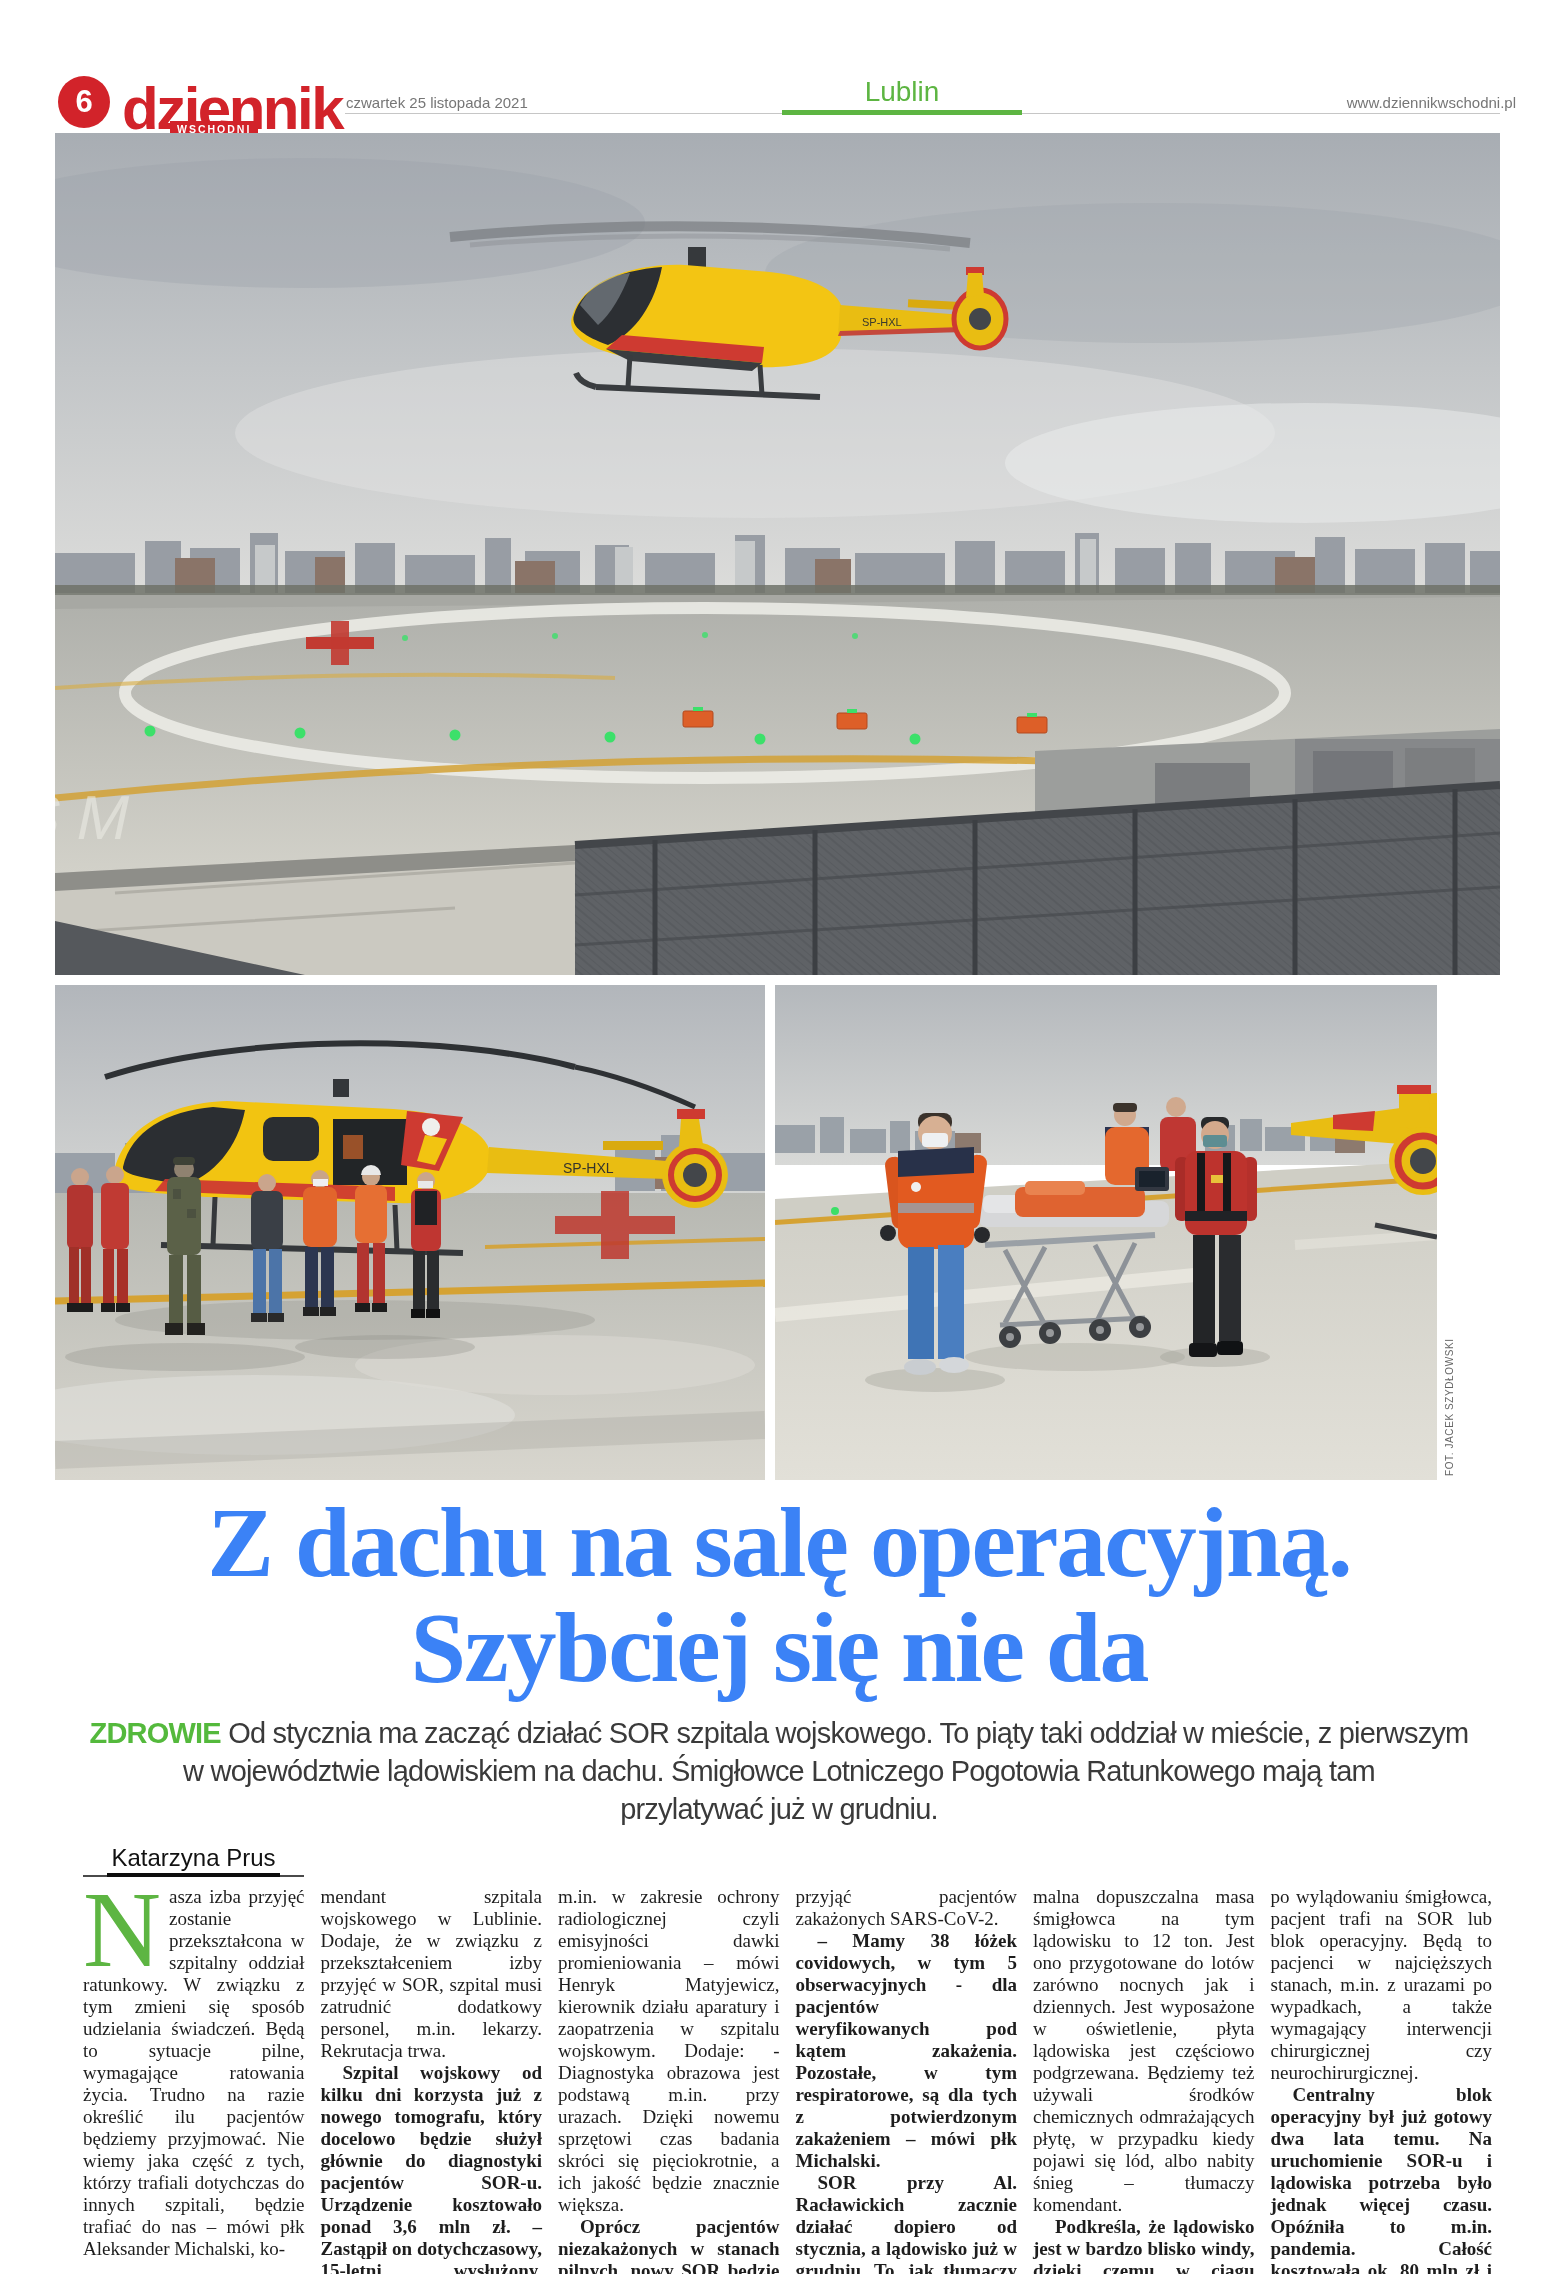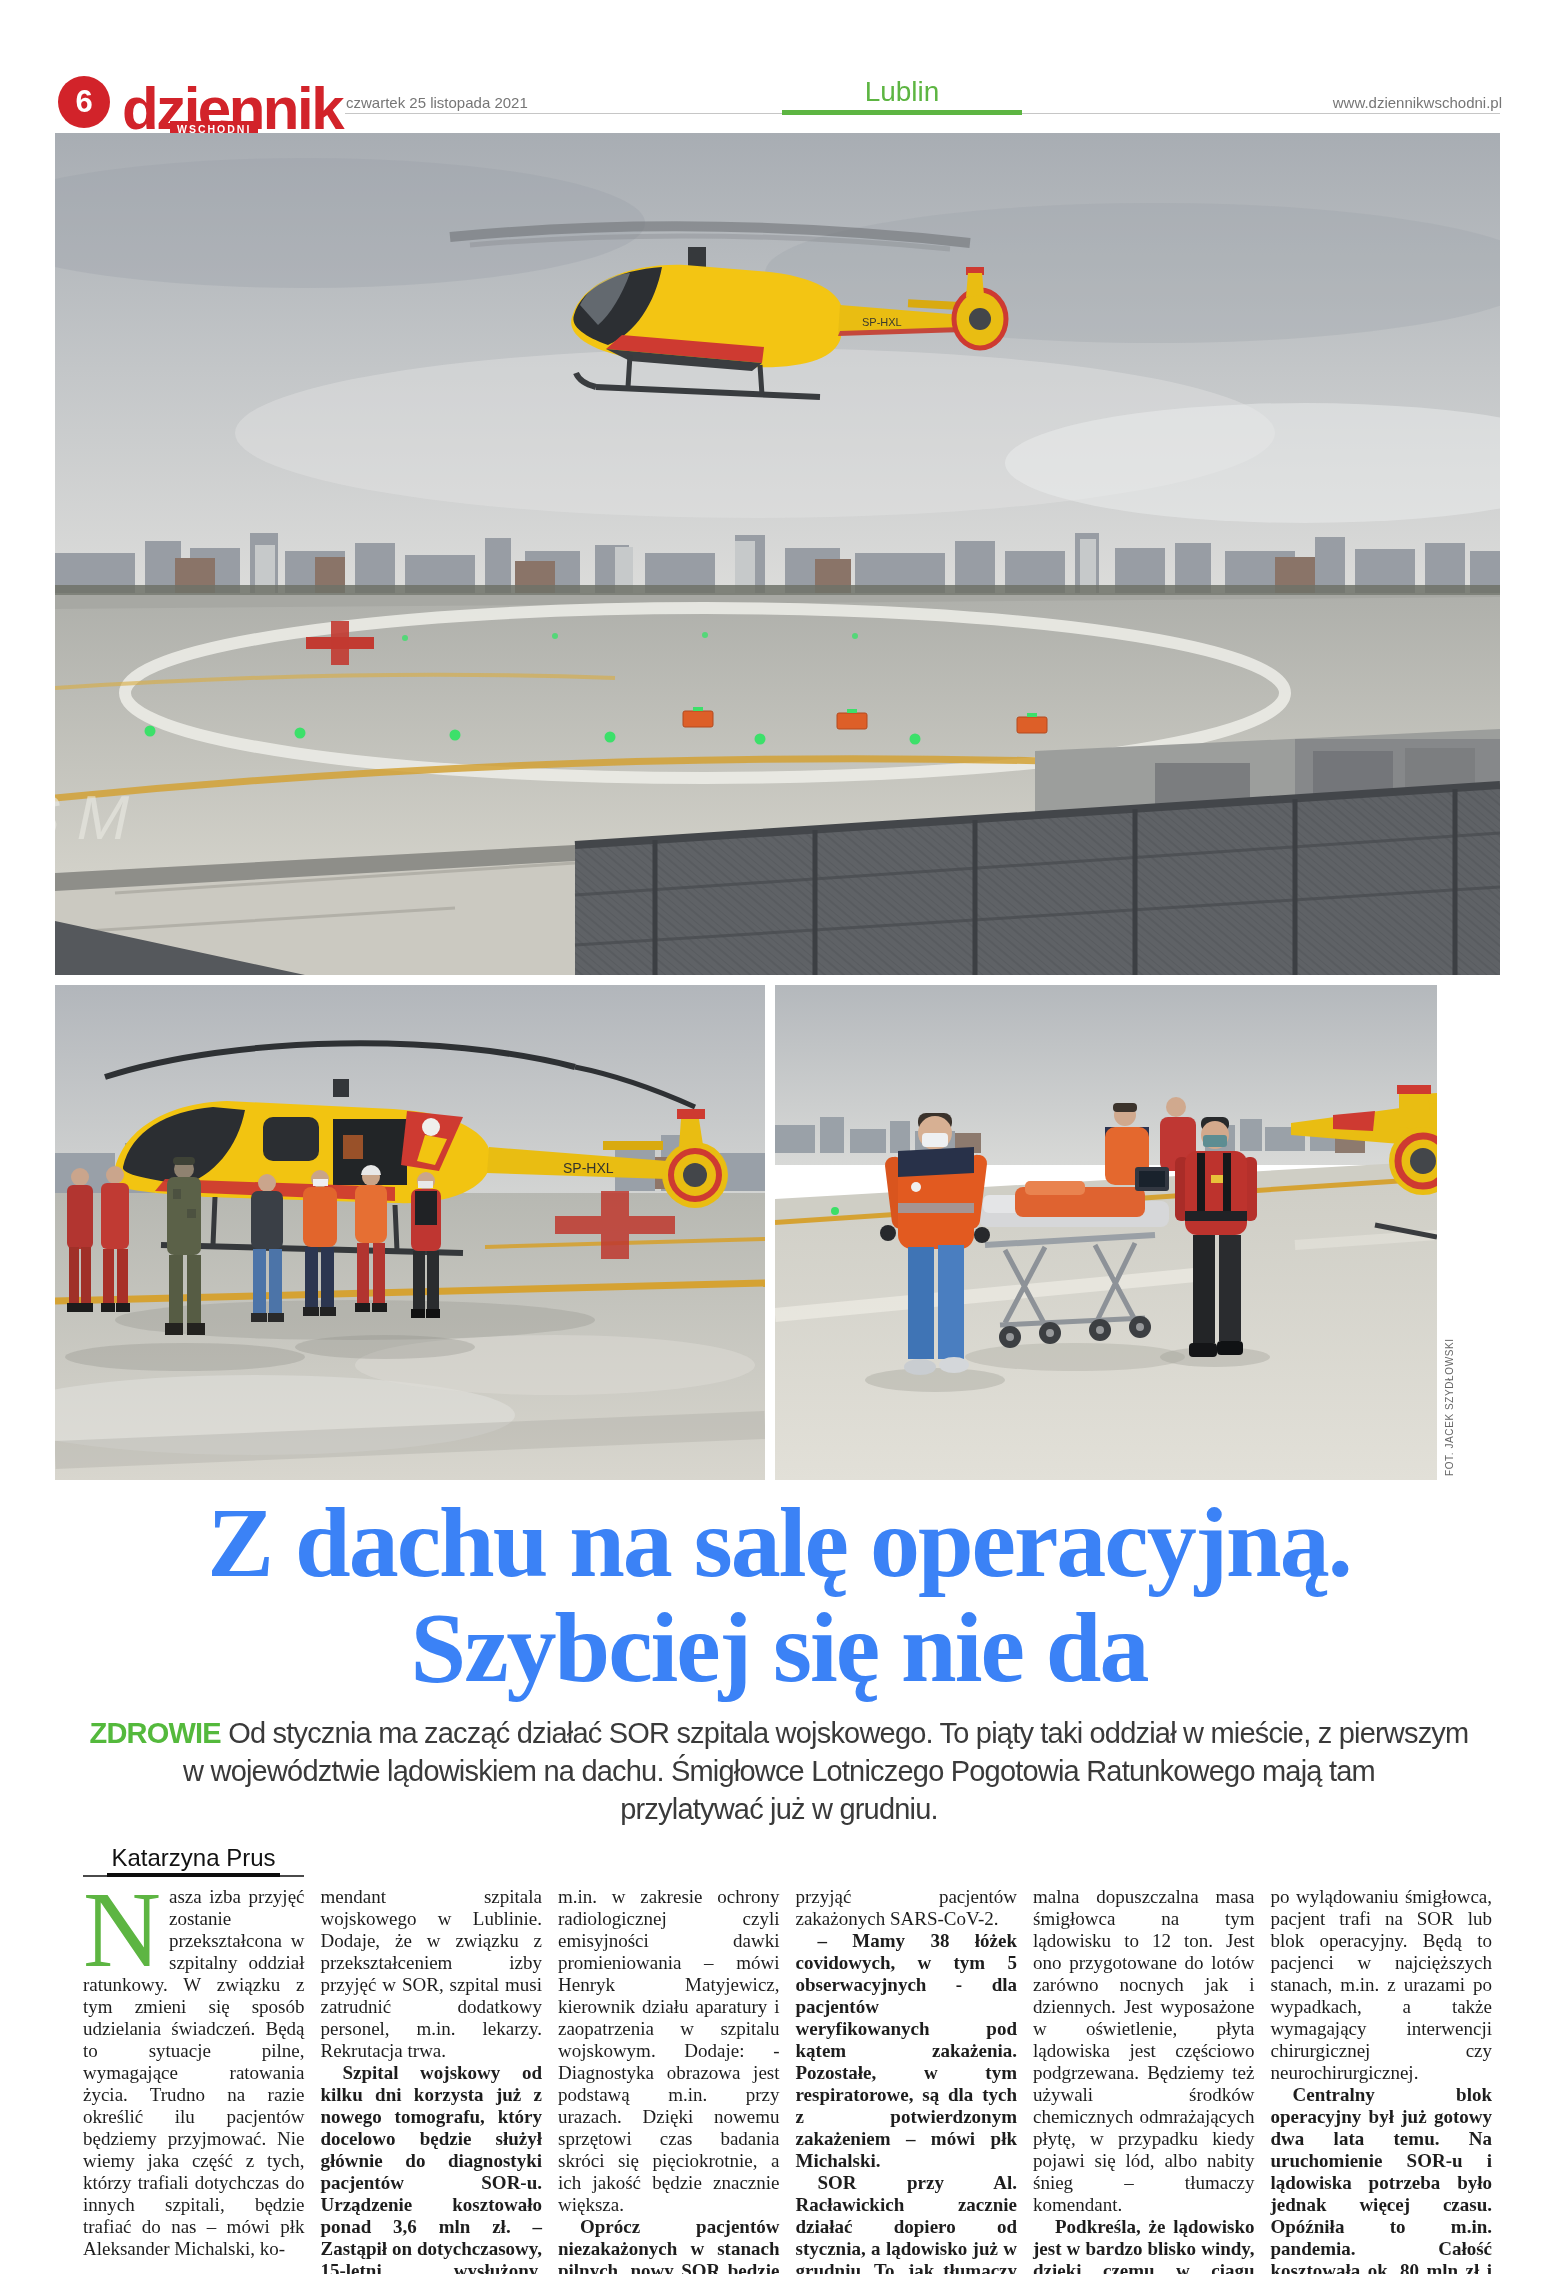--- a/index.html
+++ b/index.html
@@ -11,21 +11,21 @@
            display:flex;align-items:center;justify-content:center;}
   .brand{position:absolute;left:122px;top:74px;color:#d2232a;font-size:60px;font-weight:700;
          letter-spacing:-2.5px;}
   .brand-sub{position:absolute;left:170px;top:121px;background:#d2232a;color:#fff;
              font-size:10.5px;font-weight:700;letter-spacing:2px;padding:2px 7px;}
   .edition-date{position:absolute;left:346px;top:94px;font-size:15px;color:#767676;}
   .section-rule{position:absolute;left:345px;top:113px;width:1155px;height:1px;background:#c6c6c6;}
   .section-name{position:absolute;left:782px;top:76px;width:240px;text-align:center;
                 font-size:28px;color:#5db542;}
   .section-bar{position:absolute;left:782px;top:110px;width:240px;height:5px;background:#5db542;}
-  .website{position:absolute;right:56px;top:94px;font-size:15px;color:#767676;}
+  .website{position:absolute;right:42px;top:94px;font-size:15px;color:#767676;}
   
   .photo{position:absolute;display:block;}
   .photo-main{left:55px;top:133px;}
   .photo-left{left:55px;top:985px;}
   .photo-right{left:775px;top:985px;}
   .photo-credit{position:absolute;left:1442px;top:985px;width:16px;height:495px;}
   .photo-credit span{position:absolute;bottom:4px;left:13px;transform:rotate(-90deg);
                      transform-origin:0 100%;white-space:nowrap;font-size:10px;color:#666;
                      letter-spacing:.6px;}
   

